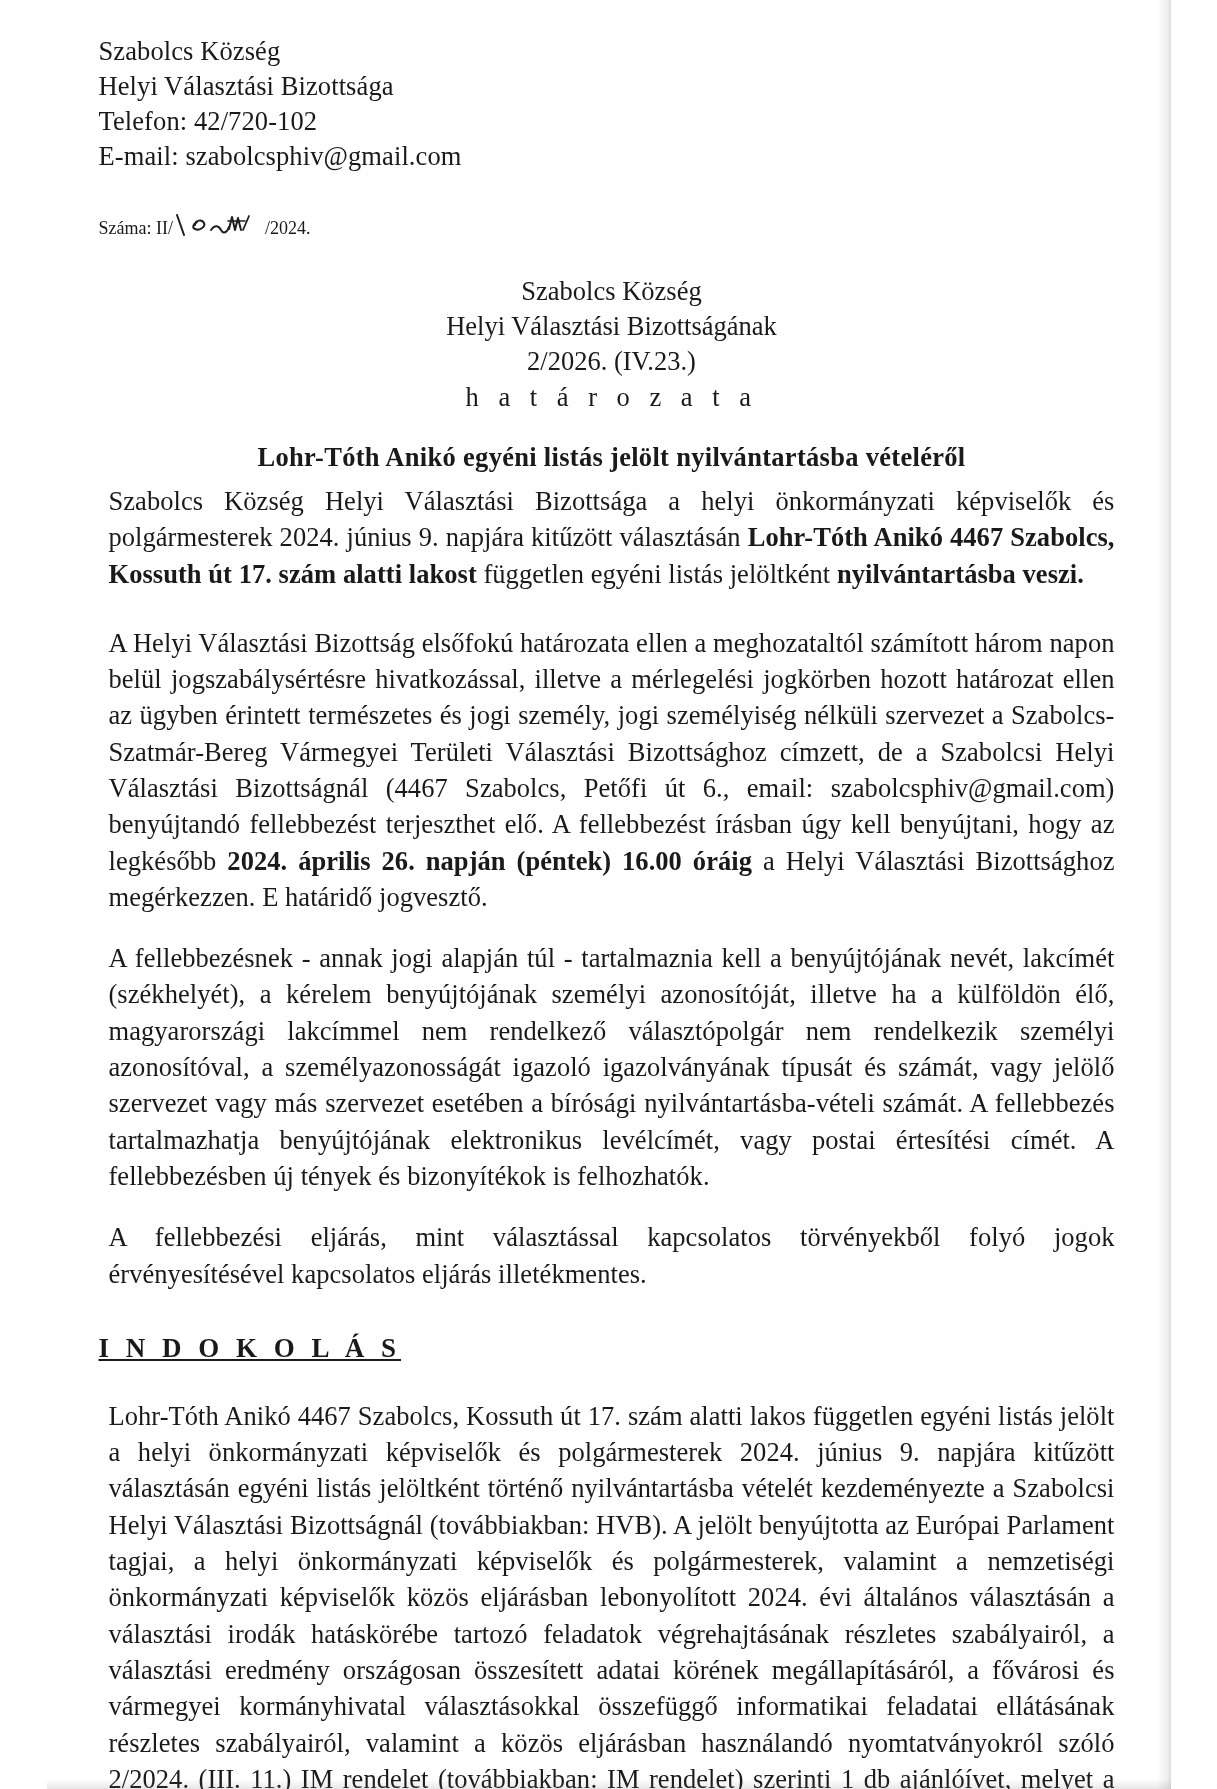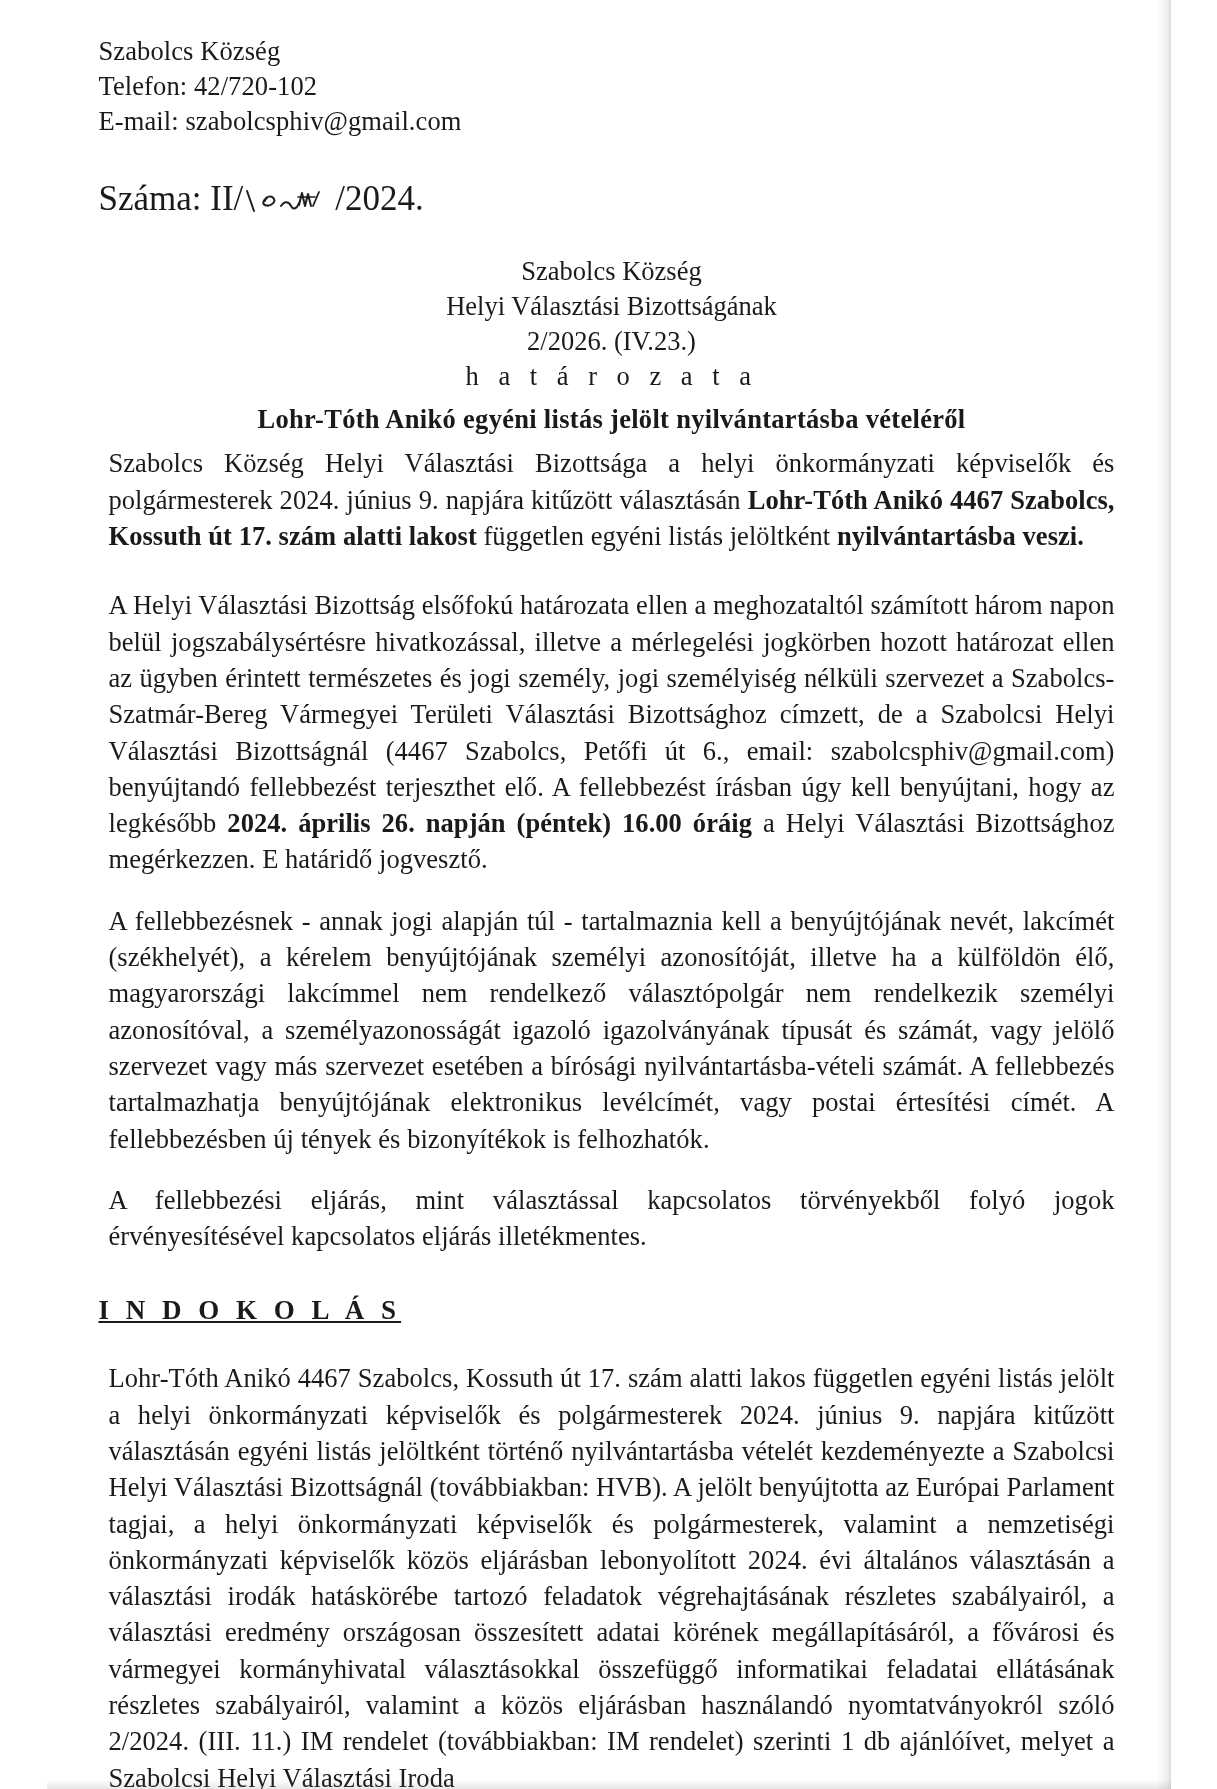--- a/index.html
+++ b/index.html
@@ -40,21 +40,21 @@
 
   .letterhead {
     font-size: 26.5px;
     line-height: 1.315;
     letter-spacing: .1px;
   }
   .letterhead div { white-space: nowrap; }
 
   .ref-line {
     margin-top: 39px;
-    font-size: 35px;
+    font-size: 18px;
     line-height: 1.2;
     display: flex;
     align-items: baseline;
     white-space: nowrap;
   }
   .ref-ink {
     display: inline-block;
     position: relative;
     width: 92px;
     height: 22px;
@@ -67,21 +67,21 @@
     margin-top: 34px;
     text-align: center;
     font-size: 26.5px;
     line-height: 1.33;
   }
   .spaced {
     letter-spacing: 6.5px;
   }
 
   .decision-subject {
-    margin-top: 10px;
+    margin-top: 27px;
     text-align: center;
     font-weight: bold;
     font-size: 26.5px;
     letter-spacing: .3px;
   }
 
   p.body {
     margin: 10px;
     text-align: justify;
     font-size: 26.5px;
@@ -107,20 +107,21 @@
 
   .first-para { margin-top: 35px; }
 </style>
 </head>
 <body>
 
 <div class="page">
 
   <div class="letterhead">
     <div>Szabolcs Község</div>
+    <div>Helyi Választási Bizottsága</div>
     <div>Telefon: 42/720-102</div>
     <div>E-mail: szabolcsphiv@gmail.com</div>
   </div>
 
   <div class="ref-line">
     <span>Száma: II/</span>
     <span class="ref-ink" aria-hidden="true">
       <svg width="92" height="30" viewBox="0 0 92 30" fill="none" xmlns="http://www.w3.org/2000/svg">
         <path d="M4 6 L11 26" stroke="#1f1f1f" stroke-width="2" stroke-linecap="round"></path>
         <path d="M22 16 C22 11, 29 10, 31 14 C33 18, 26 22, 22 20 C19 18.6, 20 15, 24 13" stroke="#1f1f1f" stroke-width="2" stroke-linecap="round" fill="none"></path>

